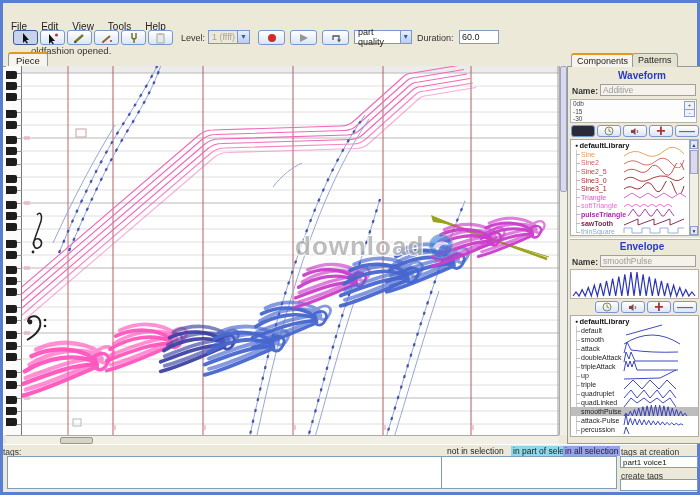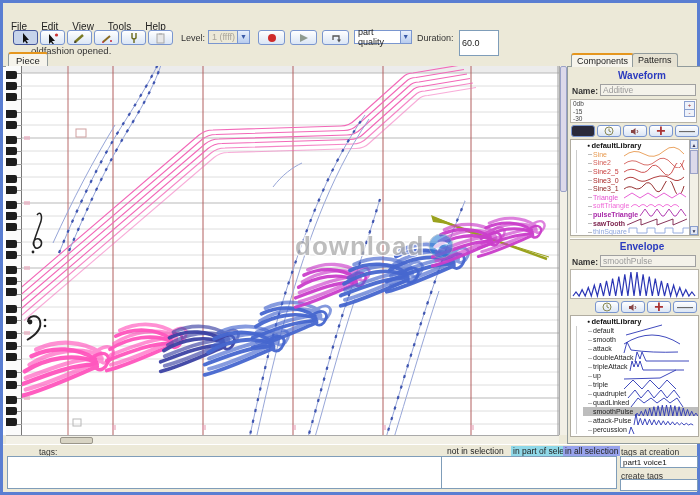--- a/index.html
+++ b/index.html
@@ -25,21 +25,21 @@
   .tbtn { position:absolute; top:-2px; width:25px; height:15px; border:1px solid #7a96cf; border-radius:3px;
     background:linear-gradient(180deg,#ffffff,#dbe6f5); display:flex; align-items:center; justify-content:center; }
   .tbtn.pressed { background:#c6d3ea; border-color:#44569a; }
   .tlabel { position:absolute; top:1px; color:#333; }
   .combo { position:absolute; top:-2px; height:14px; background:#fff; border:1px solid #7a96cf;
     font-size:9px; color:#222; display:flex; align-items:center; padding-left:3px; }
   .combo .arrow { margin-left:auto; width:12px; height:100%;
     background:linear-gradient(180deg,#e8f0fc,#b8ccee); border-left:1px solid #7a96cf;
     color:#3a5aa8; font-size:7px; text-align:center; line-height:12px; }
   .combo.disabled { background:#ece9d8; color:#a8a49a; }
-  .field { position:absolute; top:-2px; height:26px; background:#fff; border:1px solid #7f9db9;
+  .field { position:absolute; top:-2px; height:14px; background:#fff; border:1px solid #7f9db9;
     font-size:9px; color:#222; padding:0 2px; }
   
   .statusline { position:absolute; left:8px; top:42px; font-size:9.5px; color:#333;margin-left:20px; }
   .tabrow { position:absolute; left:0; top:49px; right:0; height:14px; }
   .tab { position:absolute; height:14px; font-size:9.5px; color:#222; padding:1px 7px 0;
     border:1px solid #919b9c; border-bottom:none; border-radius:3px 3px 0 0; background:#e6e2d2; }
   .tab.active { background:#f6f4ec; border-top:2px solid #e5961e; }
   
   .canvas-zone { position:absolute; left:0; top:63px; width:556px; height:369px; background:#fff;
     border-top:1px solid #919b9c; }
@@ -73,36 +73,36 @@
     font-size:10px; color:#2b3bbf; }
   .nlabel { position:absolute; font-size:8.5px; font-weight:bold; color:#333; }
   .nfield { position:absolute; height:12px; background:#f4f2ea; border:1px solid #a0a0a0;
     font-size:8.5px; color:#9a9a9a; padding:0 2px; }
   .meter { position:absolute; left:2px; width:127px; height:24px; background:#fdfdfd; border:1px solid #b8b4a8; }
   .meter span { position:absolute; font-size:6.5px; color:#444; }
   .spin { position:absolute; width:11px; height:16px; border:1px solid #8aa0d0; background:#eef2fa; }
   .spin div { height:8px; font-size:6px; line-height:7px; text-align:center; color:#933; border-bottom:1px solid #8aa0d0; }
   .mini-btn { position:absolute; width:24px; height:12px; border:1px solid #7a96cf; border-radius:3px;
     background:linear-gradient(180deg,#fff,#dbe6f5); display:flex; align-items:center; justify-content:center; }
-  .libbox { position:absolute; left:2px; width:129px; background:#fff; border:1px solid #b0aca0; overflow:hidden;padding-left:12px; }
+  .libbox { position:absolute; left:2px; width:129px; background:#fff; border:1px solid #b0aca0; overflow:hidden; }
   .lib-head { font-size:7.5px; font-weight:bold; color:#111; padding:1px 0 0 4px; }
   .lib-head:before { content:"● "; font-size:5px; vertical-align:1px; }
   .lib-row { position:relative; display:flex; align-items:center; padding-left:10px; }
   .lib-row.selected { background:#bdbdbd; }
   .lib-row:before { content:""; position:absolute; left:5px; top:50%; width:4px; height:1px; background:#bbb; }
   .lib-label { font-size:7px; white-space:nowrap; }
   .lib-prev { margin-left:auto; margin-right:10px; }
   .treeline { position:absolute; left:5px; top:10px; bottom:2px; width:1px; background:#ccc; }
   .lscroll { position:absolute; right:0; top:0; bottom:0; width:9px; background:#f2f0e6; border-left:1px solid #aaa; }
   .lbtn { position:absolute; left:0; width:8px; height:9px; background:#e4e8f4; border:1px solid #8aa0d0;
     font-size:5px; text-align:center; line-height:8px; color:#335; }
   
   .bottom { position:absolute; left:0; top:441px; right:0; height:48px; background:#ece9d8;
     border-top:1px solid #fff; font-size:8.5px; }
-  .tags-label { position:absolute; left:8px; top:2px; color:#333;padding-left:28px; }
+  .tags-label { position:absolute; left:0; top:2px; color:#333; }
   .tags-area { position:absolute; left:4px; top:11px; width:477px; height:33px; background:#fff;
     border:1px solid #7f9db9; resize:none; }
   .selbox { position:absolute; left:438px; top:11px; width:176px; height:33px; background:#fff; border:1px solid #7f9db9; }
   .filter { position:absolute; top:1px; padding:0 2px; color:#222; }
   .rightcol-label { position:absolute; left:618px; color:#333; }
   .rightcol-field { position:absolute; left:617px; width:78px; height:12px; background:#fff;
     border:1px solid #7f9db9; font-size:8px; color:#111; padding:0 2px; }
 </style>
 </head>
 <body>

